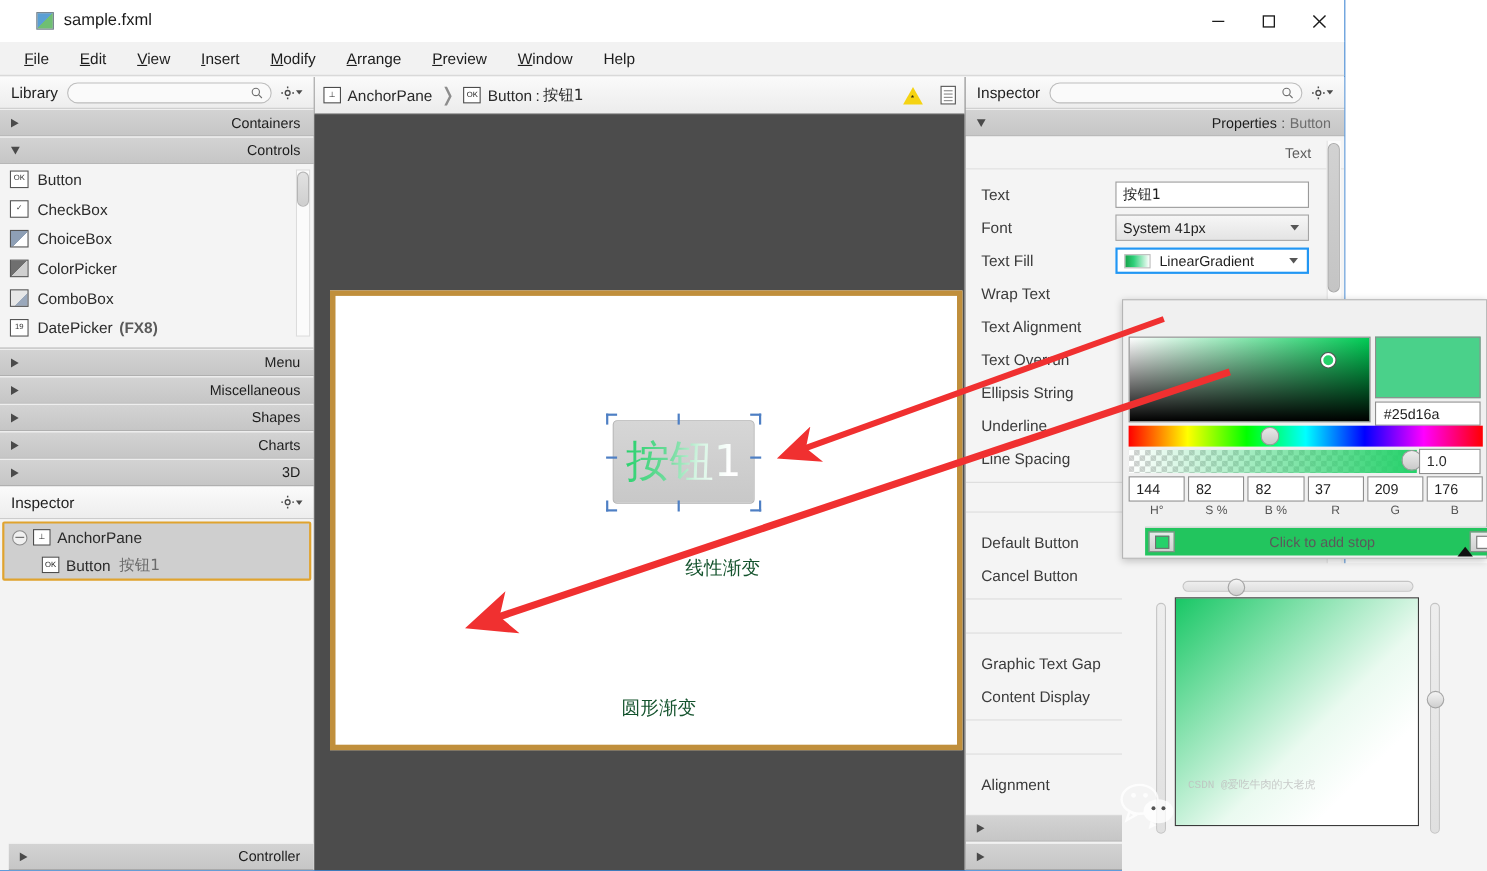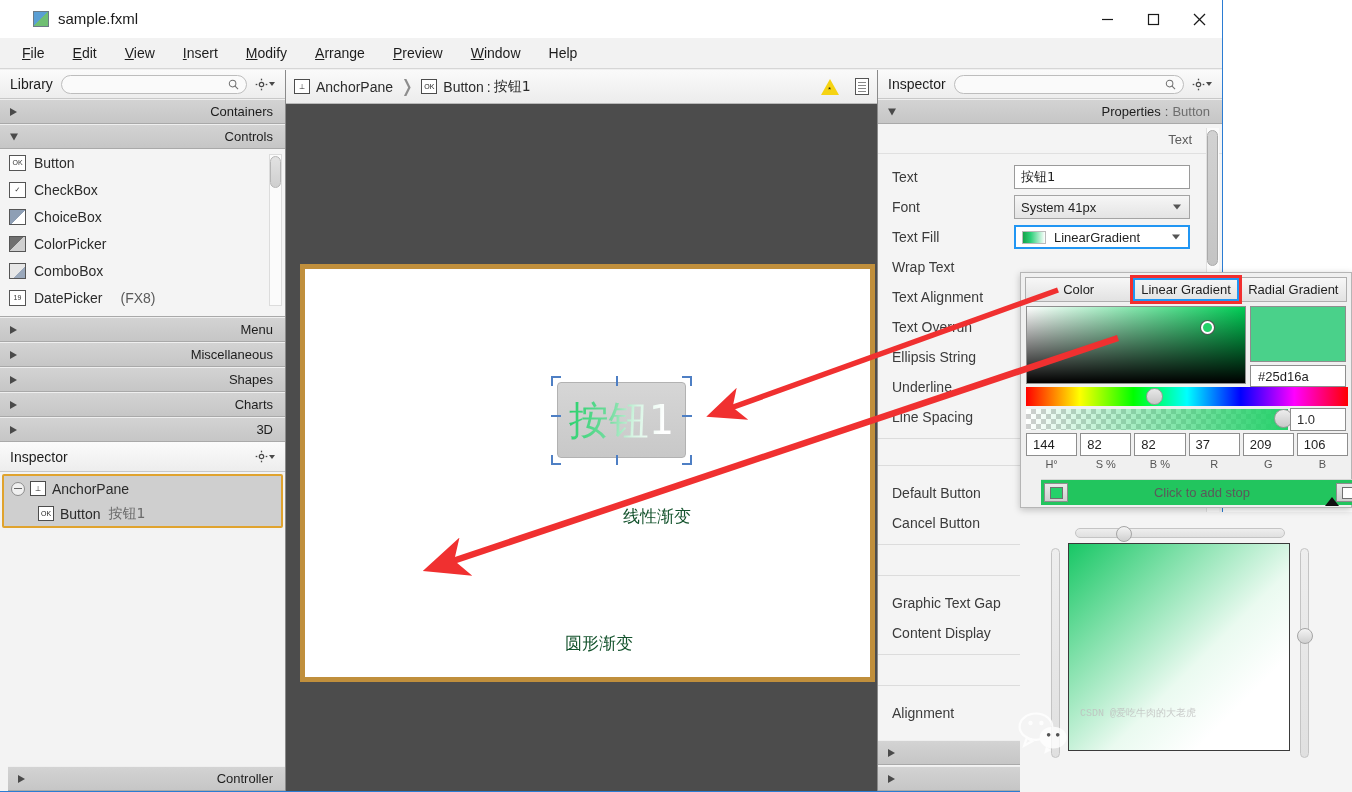--- a/index.html
+++ b/index.html
@@ -381,21 +381,21 @@
           <span class="lib-ico" style="background:linear-gradient(135deg,#6f6f6f 48%,#cfcfcf 48%);"></span>
           <span>ColorPicker</span>
         </div>
         <div class="lib-row">
           <span class="lib-ico" style="background:linear-gradient(135deg,#e7e7e7 60%,#9aa8bb 60%);"></span>
           <span>ComboBox</span>
         </div>
         <div class="lib-row">
           <span class="lib-ico">19</span>
           <span>DatePicker</span>
-          <span class="lib-sub" style="margin-left:18px;">(FX8)</span>
+          <span class="lib-sub" style="margin-left:6px;font-weight:bold;">(FX8)</span>
         </div>
         <div class="lib-row">
           <span class="lib-ico">&lt;&gt;</span>
           <span>HTMLEditor</span>
         </div>
         <div id="lib-scroll"></div>
         <div id="lib-thumb"></div>
       </div>
 
       <div class="accordion-bar">
@@ -642,33 +642,20 @@
         </div>
         <div class="accordion-bar" style="position:absolute;left:0;right:0;bottom:0;">
           <span class="tri tri-right"></span>
         </div>
       </div>
     </div>
   </div>
 </div>
 
 <div id="grad-popup">
-  <div class="seg-tabs">
-    <div class="seg">
-        <span>Color</span>
-      </div>
-    <div class="seg active">
-      <div id="seg-lg-ring"></div>
-      <div id="seg-lg-inner"></div>
-      <span style="position:relative;z-index:2;">Linear Gradient</span>
-    </div>
-    <div class="seg">
-        <span>Radial Gradient</span>
-      </div>
-  </div>
 
   <div id="sat-val">
     <div id="sv-knob"></div>
   </div>
   <div id="swatch"></div>
   <div id="hexfield">#25d16a</div>
 
   <div id="hue-bar"></div>
   <div id="hue-knob"></div>
 
@@ -691,21 +678,21 @@
     </div>
     <div class="hsb-cell">
       <div class="hsb-in">37</div>
       <div class="hsb-lb">R</div>
     </div>
     <div class="hsb-cell">
       <div class="hsb-in">209</div>
       <div class="hsb-lb">G</div>
     </div>
     <div class="hsb-cell" style="margin-right:0;">
-      <div class="hsb-in">106</div>
+      <div class="hsb-in">176</div>
       <div class="hsb-lb">B</div>
     </div>
   </div>
 
   <div id="stop-bar">
     <span>Click to add stop</span>
     <div class="stop-chip" style="left:3px;">
         <i style="background:#25d16a;"></i>
       </div>
     <div class="stop-chip" style="right:3px;">

